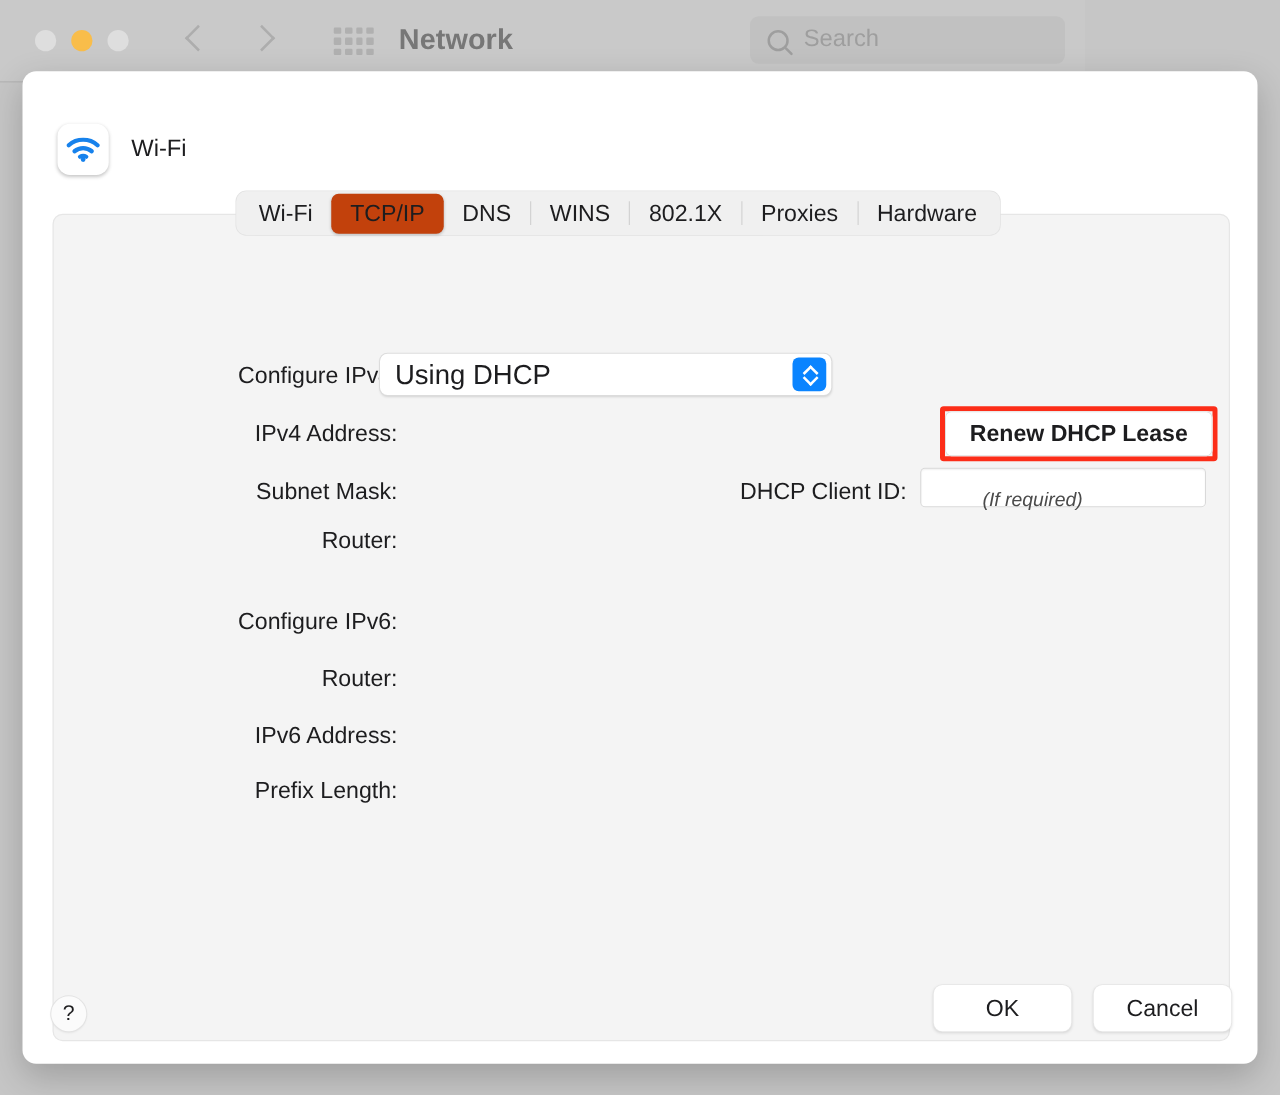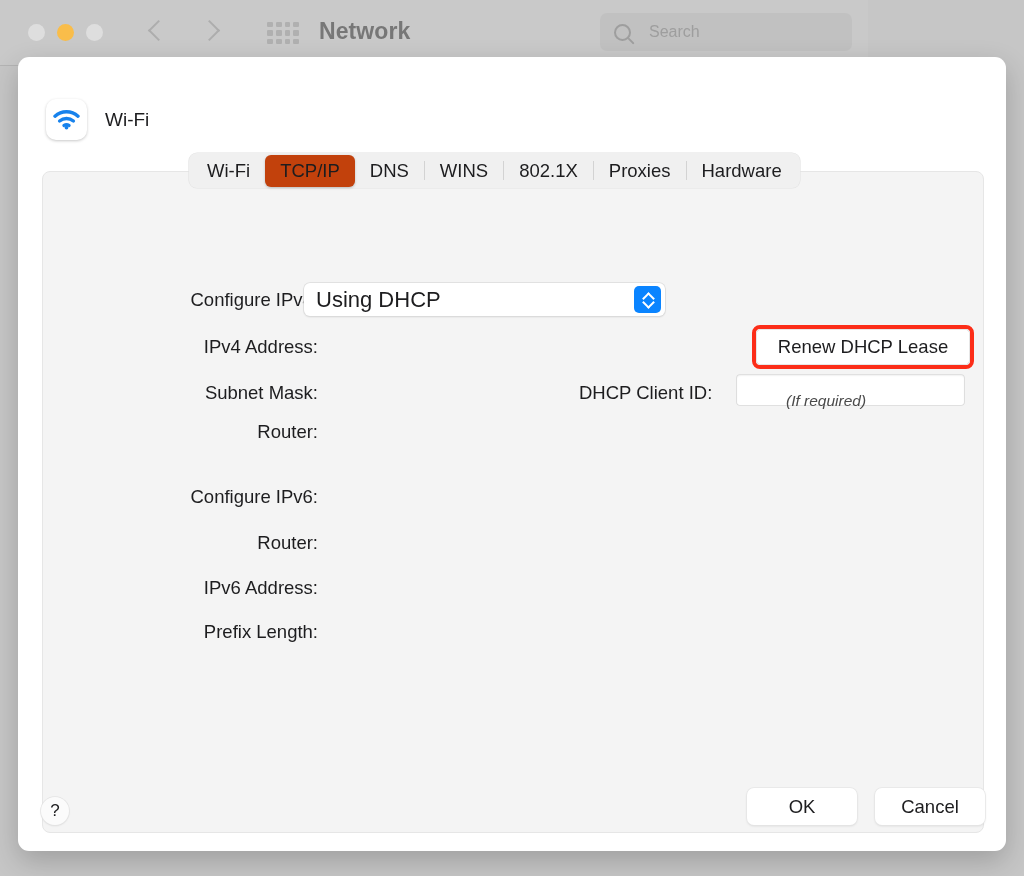--- a/index.html
+++ b/index.html
@@ -107,22 +107,22 @@
   .searchbox .magnifier::after {
     content: "";
     position: absolute;
     right: -6px; bottom: -4px;
     width: 8px; height: 2.2px;
     background: #9e9e9e;
     transform: rotate(45deg);
     border-radius: 1px;
   }
   .search-ph {
-    margin-left: 18px;
-    font-size: 16px;
+    margin-left: 12px;
+    font-size: 19px;
     color: #9e9e9e;
   }
 
   
   .sheet {
     position: absolute;
     left: 18px; top: 57px;
     width: 988px; height: 794px;
     background: #ffffff;
     border-radius: 11px;
@@ -263,22 +263,23 @@
     border-right: 2px solid #fff;
     border-bottom: 2px solid #fff;
     transform: rotate(45deg);
   }
 
   
   .renew-wrap {
     position: absolute;
     left: 709px; top: 153px;
     border: 4px solid #fc2d18;
-    border-radius: 8px;
+    border-radius: 3px;
     padding: 0;
+    font-weight: bold;
   }
   .renew-btn {
     width: 214px;
     height: 36px;
     background: #ffffff;
     border-radius: 5px;
     display: flex;
     align-items: center;
     justify-content: center;
     font-size: 18.5px;
@@ -427,21 +428,21 @@
         <div class="lbl lbl-col" style="top:164px;">IPv4 Address:</div>
         <div class="lbl" style="position:absolute;left:285px;top:164px;"></div>
 
         <div class="renew-wrap">
           <div class="renew-btn">Renew DHCP Lease</div>
         </div>
 
         <div class="lbl lbl-col" style="top:210px;">Subnet Mask:</div>
         <div class="lbl" style="position:absolute;left:285px;top:210px;"></div>
 
-        <div class="field-label" style="left:536px;top:210px;">DHCP Client ID:</div>
+        <div class="field-label" style="left:549px;top:210px;">DHCP Client ID:</div>
         <div class="textfield" style="left:694px;top:203px;width:227px;height:30px;"></div>
         <div class="hint" style="left:743px;top:220px;font-style:italic;">(If required)</div>
 
         <div class="lbl lbl-col" style="top:249px;">Router:</div>
         <div class="lbl" style="position:absolute;left:285px;top:249px;"></div>
 
         <div class="lbl lbl-col" style="top:314px;">Configure IPv6:</div>
 
         <div class="lbl lbl-col" style="top:360px;">Router:</div>
         <div class="lbl" style="position:absolute;left:285px;top:360px;"></div>

